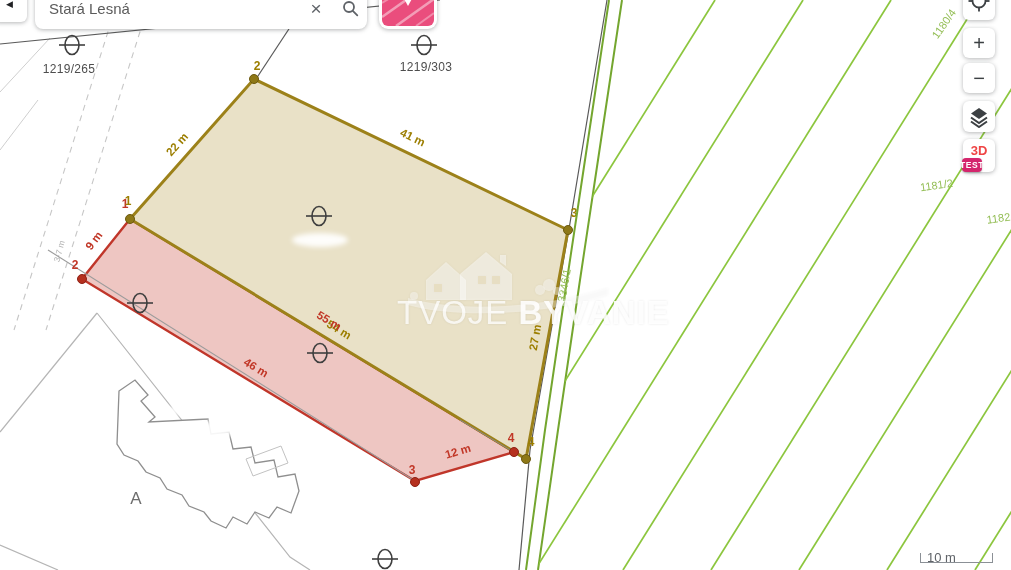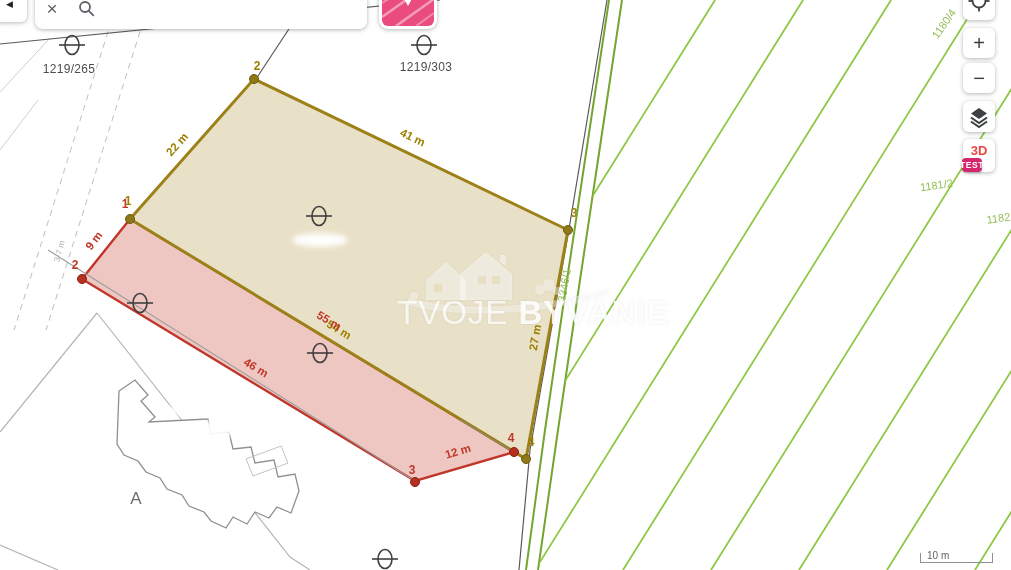--- a/index.html
+++ b/index.html
@@ -25,21 +25,21 @@
   #locatebtn{top:-13px;height:33px;}
   #plusbtn{top:28px;height:30px;font-size:20px;font-weight:400;}
   #minusbtn{top:63px;height:30px;font-size:20px;font-weight:400;}
   #layersbtn{top:101px;height:31px;}
   #threedbtn{top:139px;height:33px;font-size:13px;font-weight:bold;color:#ef4444;align-items:flex-start;padding-top:4px;box-sizing:border-box;}
   #testbadge{position:absolute;left:962px;top:158px;width:20px;height:14px;background:#d4266d;border-radius:4px;
              color:#fff;font-size:8.5px;font-weight:bold;letter-spacing:.6px;display:flex;align-items:center;justify-content:center;
              box-shadow:0 1px 2px rgba(0,0,0,.25);}
   
   #scalebar{left:920px;top:553px;width:73px;height:10px;border:1.4px solid #8b9096;border-top:none;box-sizing:border-box;}
-  #scalebar span{position:absolute;left:6px;top:-3px;font-size:10px;color:#5f6368;white-space:nowrap;}
+  #scalebar span{position:absolute;left:6px;top:-3px;font-size:13px;color:#5f6368;white-space:nowrap;}
   .wm{filter:drop-shadow(0 0 1px rgba(0,0,0,.10));}
 </style>
 </head>
 <body>
 
 <div id="stage">
 
   <svg id="mapsvg" width="1011" height="570" viewBox="0 0 1011 570">
     <defs>
       <g id="theta" fill="none" stroke="#3f3f3f" stroke-width="1.6">
@@ -194,20 +194,21 @@
         <tspan fill="#ffffff" fill-opacity="0.88" font-weight="bold">BYVANIE</tspan>
       </text>
     </g>
   </svg>
 
   <div class="chrome btn" id="backbtn">
     <span>◀</span>
   </div>
 
   <div class="chrome btn" id="searchbox">
+    <span class="q">Stará Lesná</span>
     <span class="ic">
       <span id="clearx">×</span>
     </span>
     <span class="ic">
       <svg width="17" height="17" viewBox="0 0 17 17">
         <circle cx="7" cy="7" r="5" fill="none" stroke="#5f6368" stroke-width="1.8"></circle>
         <line x1="10.8" y1="10.8" x2="15.3" y2="15.3" stroke="#5f6368" stroke-width="1.8" stroke-linecap="round"></line>
       </svg>
     </span>
   </div>

